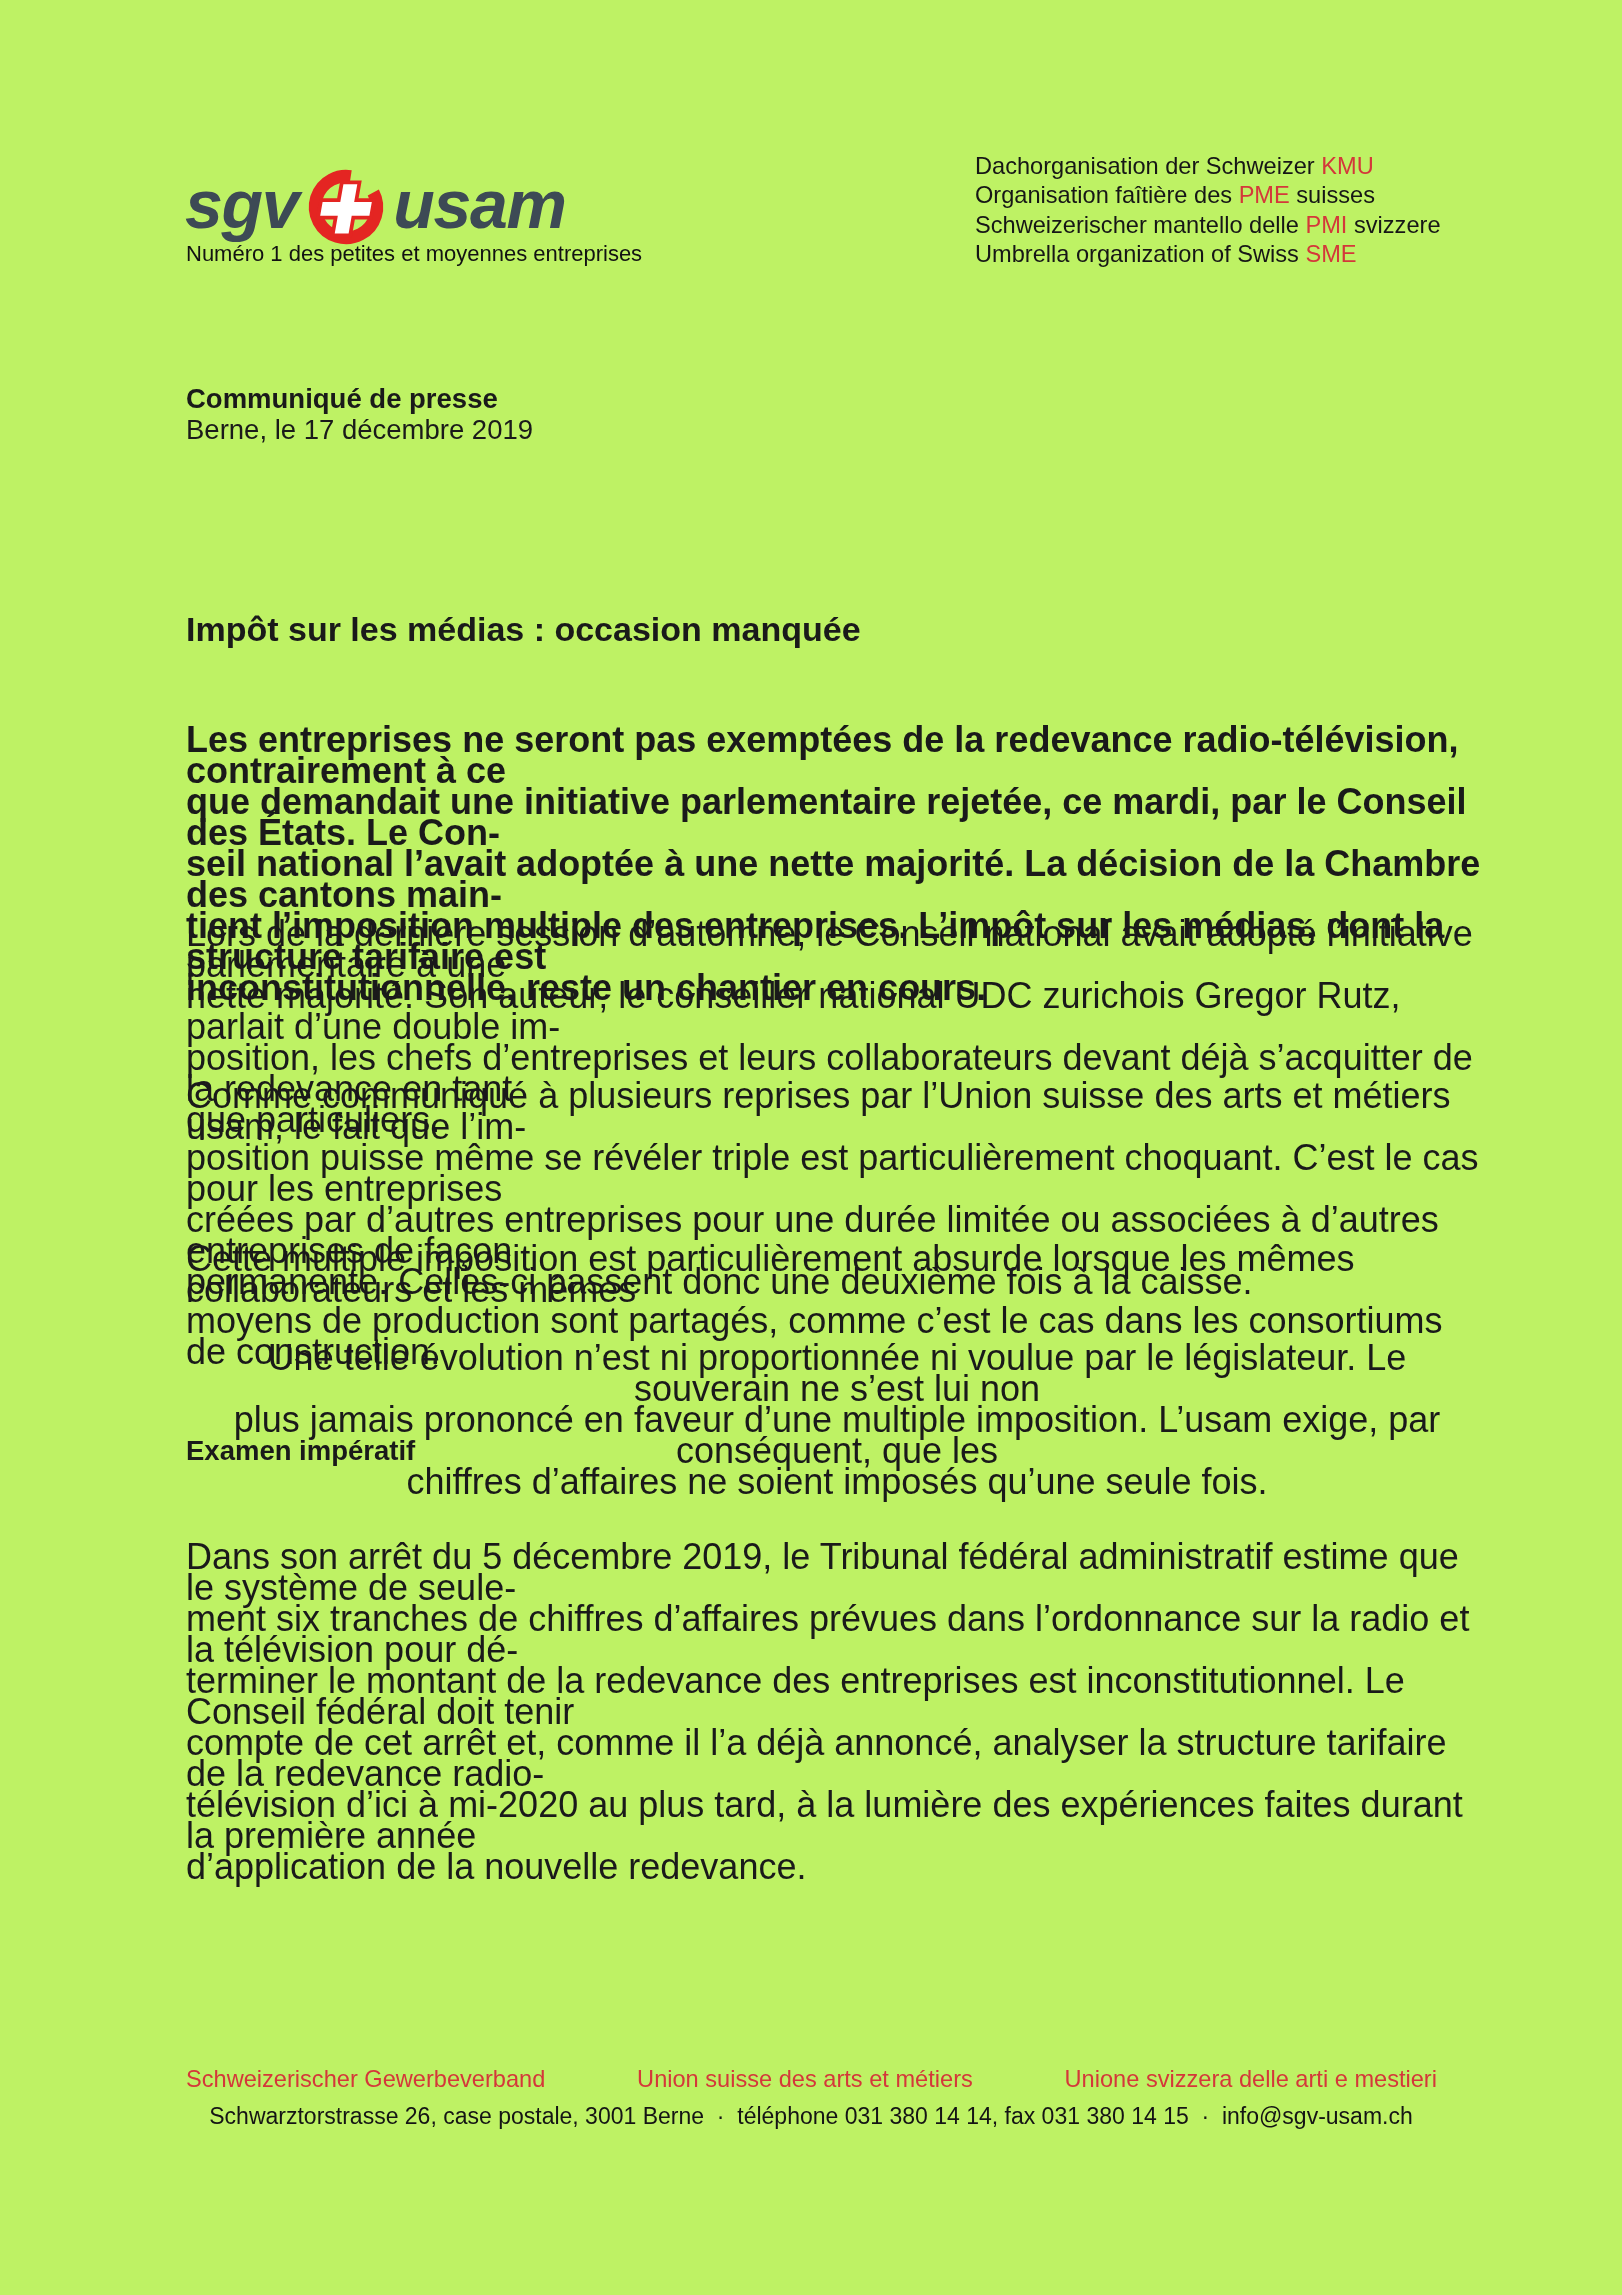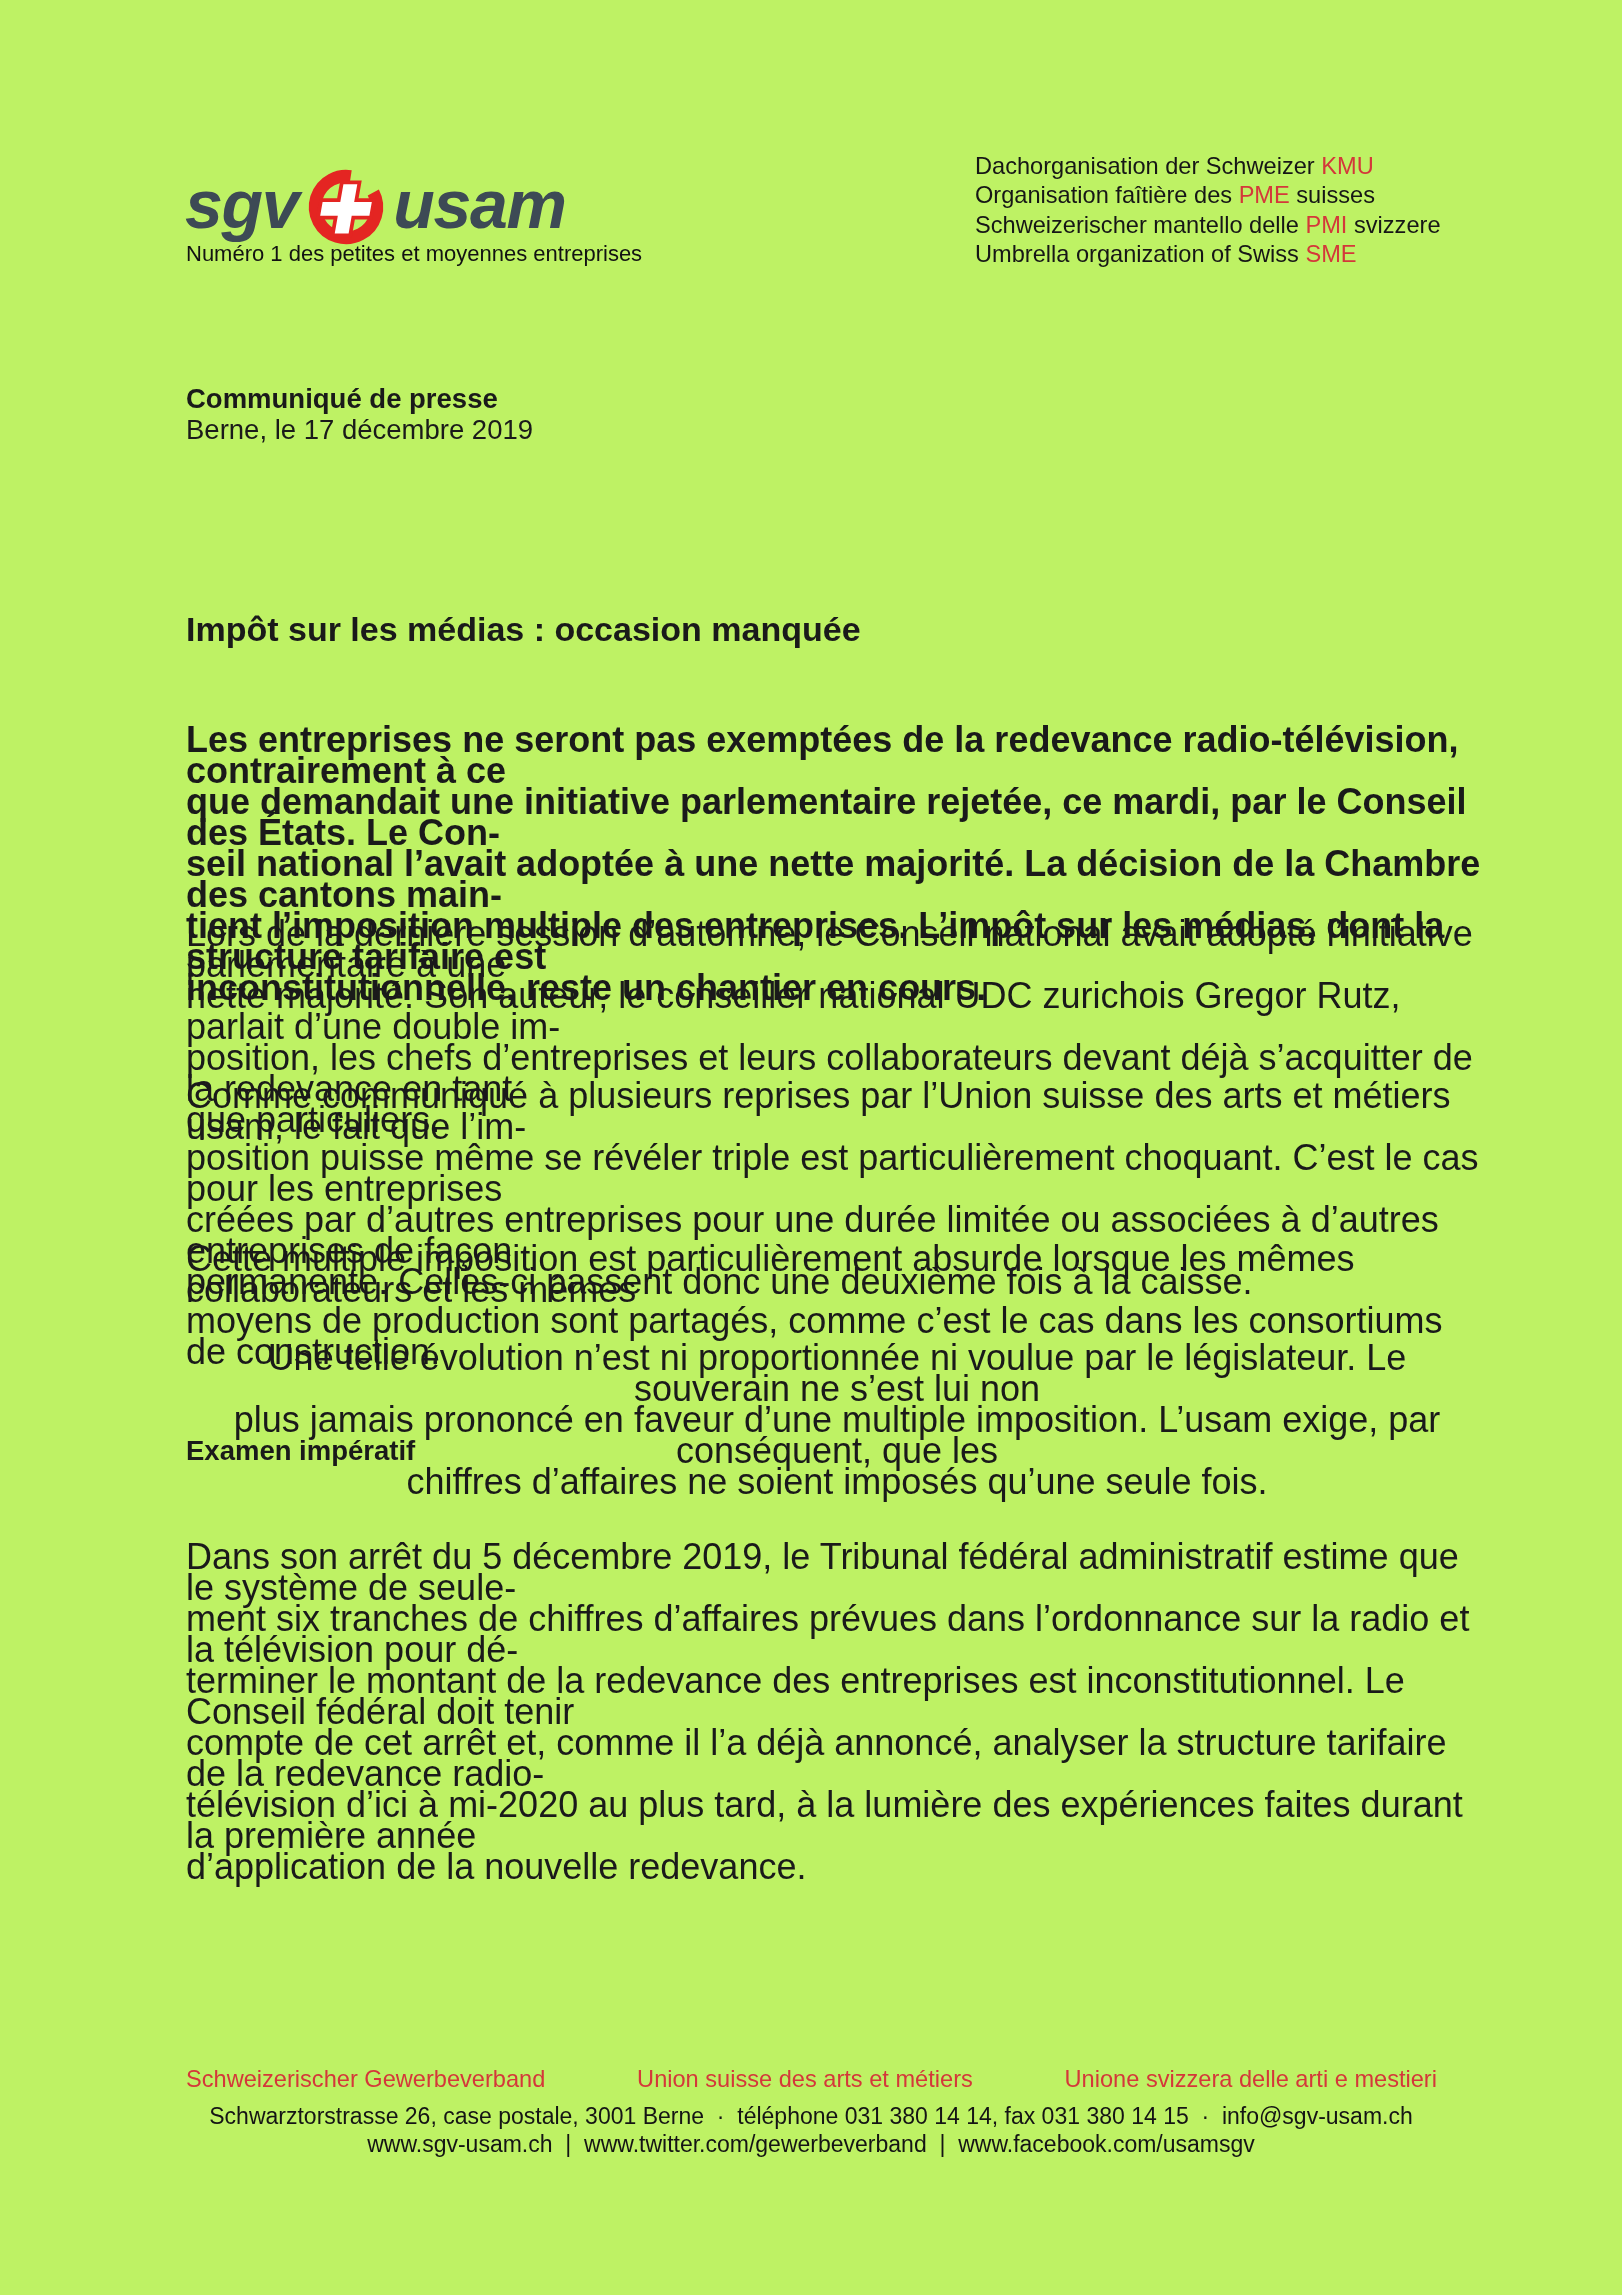--- a/index.html
+++ b/index.html
@@ -137,16 +137,15 @@
 compte de cet arrêt et, comme il l’a déjà annoncé, analyser la structure tarifaire de la redevance radio-
 télévision d’ici à mi-2020 au plus tard, à la lumière des expériences faites durant la première année
 d’application de la nouvelle redevance.</div>
 
   <div class="abs footer-orgs">
     <span>Schweizerischer Gewerbeverband</span>
     <span>Union suisse des arts et métiers</span>
     <span>Unione svizzera delle arti e mestieri</span>
   </div>
   <div class="abs footer-address">Schwarztorstrasse 26, case postale, 3001 Berne&nbsp; · &nbsp;téléphone 031 380 14 14, fax 031 380 14 15&nbsp; · &nbsp;info@sgv-usam.ch</div>
-  <div class="abs footer-web">www.sgv-usam.ch &nbsp;|&nbsp; www.twitter.com/gewerbeverband &nbsp;|&nbsp; www.facebook.com/usamsgv</div>
 
 </div>
 
 
 </body></html>

